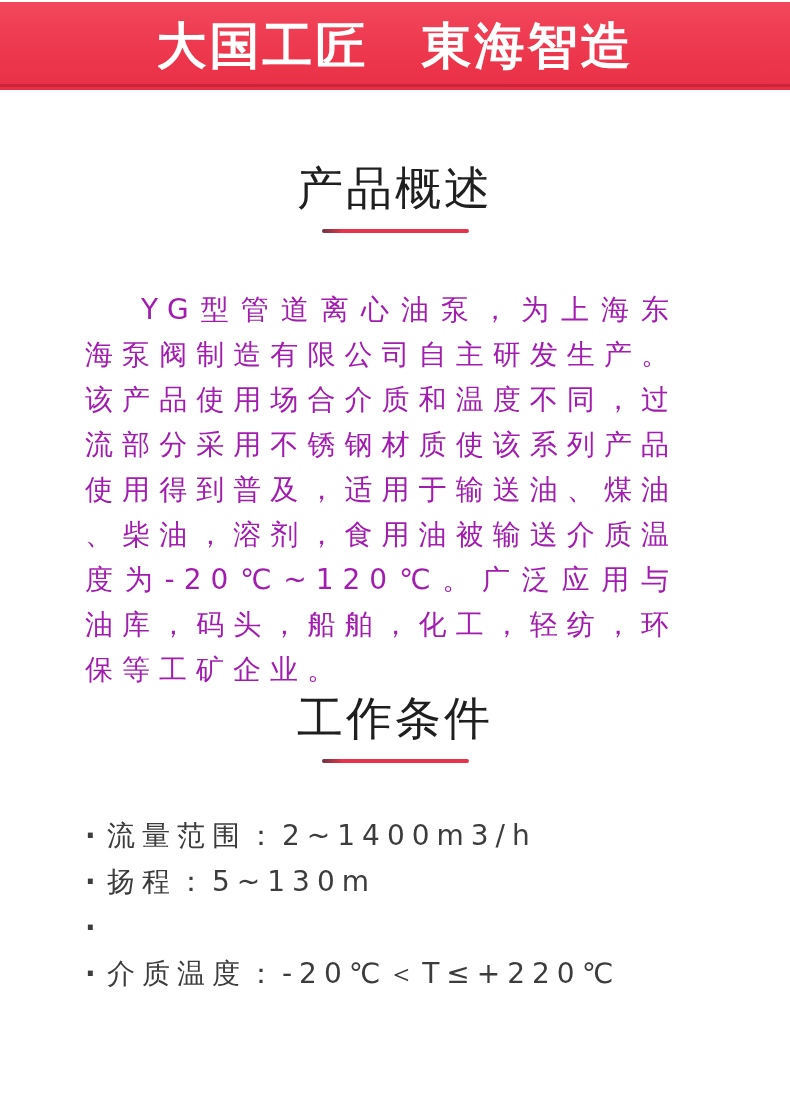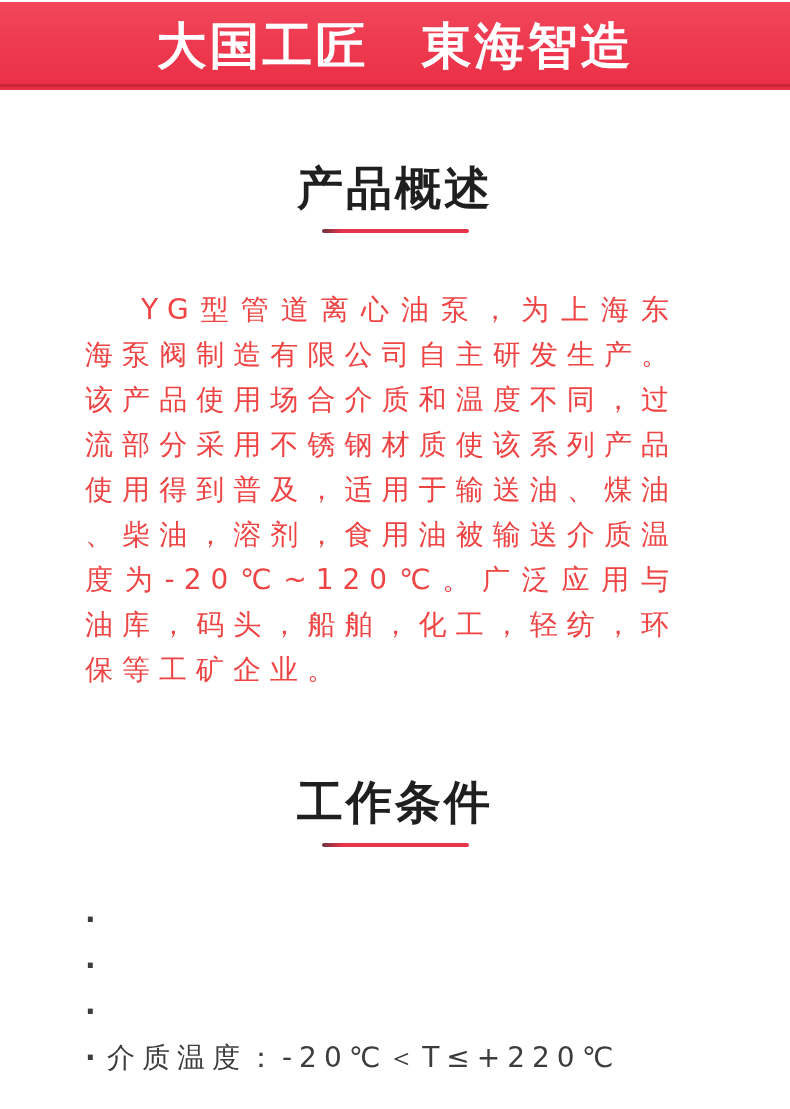--- a/index.html
+++ b/index.html
@@ -33,43 +33,43 @@
   .banner-title {
     color: #ffffff;
     font-size: 50px;
     font-weight: bold;
     letter-spacing: 3px;
     white-space: nowrap;
   }
   
   .section-header { text-align: center; }
   .section-header.first { margin-top: 72px; }
-  .section-header.second { margin-top: 84px; }
+  .section-header.second { }
   .section-title {
     display: inline-block;
     font-size: 46px;
-    font-weight: bold;
+    font-weight: normal;
     color: #1f1f1f;
     letter-spacing: 3px;
     line-height: 1.15;
   }
   .title-underline {
     width: 147px;
     height: 4px;
     margin: 14px auto 0 auto;
     border-radius: 2px;
     background: linear-gradient(90deg, #6d3440 0%, #e8344a 14%, #e8344a 100%);
   }
   
   .overview-text {
     margin: 54px 112px 0 85px;
     font-size: 28px;
     line-height: 45px;
     letter-spacing: 9px;
-    color: #ef4444;
+    color: #a21caf;
     text-align: justify;
     text-indent: 56px;
     line-break: anywhere;
   }
   
   .conditions-list {
     margin: 50px 60px 0 85px;
     list-style: none;
   }
   .conditions-list li {
@@ -106,23 +106,25 @@
   <p class="overview-text">YG型管道离心油泵，为上海东海泵阀制造有限公司自主研发生产。该产品使用场合介质和温度不同，过流部分采用不锈钢材质使该系列产品使用得到普及，适用于输送油、煤油、柴油，溶剂，食用油被输送介质温度为-20℃~120℃。广泛应用与油库，码头，船舶，化工，轻纺，环保等工矿企业。</p>
 
   <div class="section-header second">
     <div class="section-title">工作条件</div>
     <div class="title-underline"></div>
   </div>
 
   <ul class="conditions-list">
     <li>
       <span class="bullet">·</span>
+      <span>流量范围：2~1400m3/h</span>
     </li>
     <li>
       <span class="bullet">·</span>
+      <span>扬程：5~130m</span>
     </li>
     <li>
       <span class="bullet">·</span>
     </li>
     <li>
       <span class="bullet">·</span>
       <span>介质温度：-20℃＜T≤+220℃</span>
     </li>
   </ul>
 

